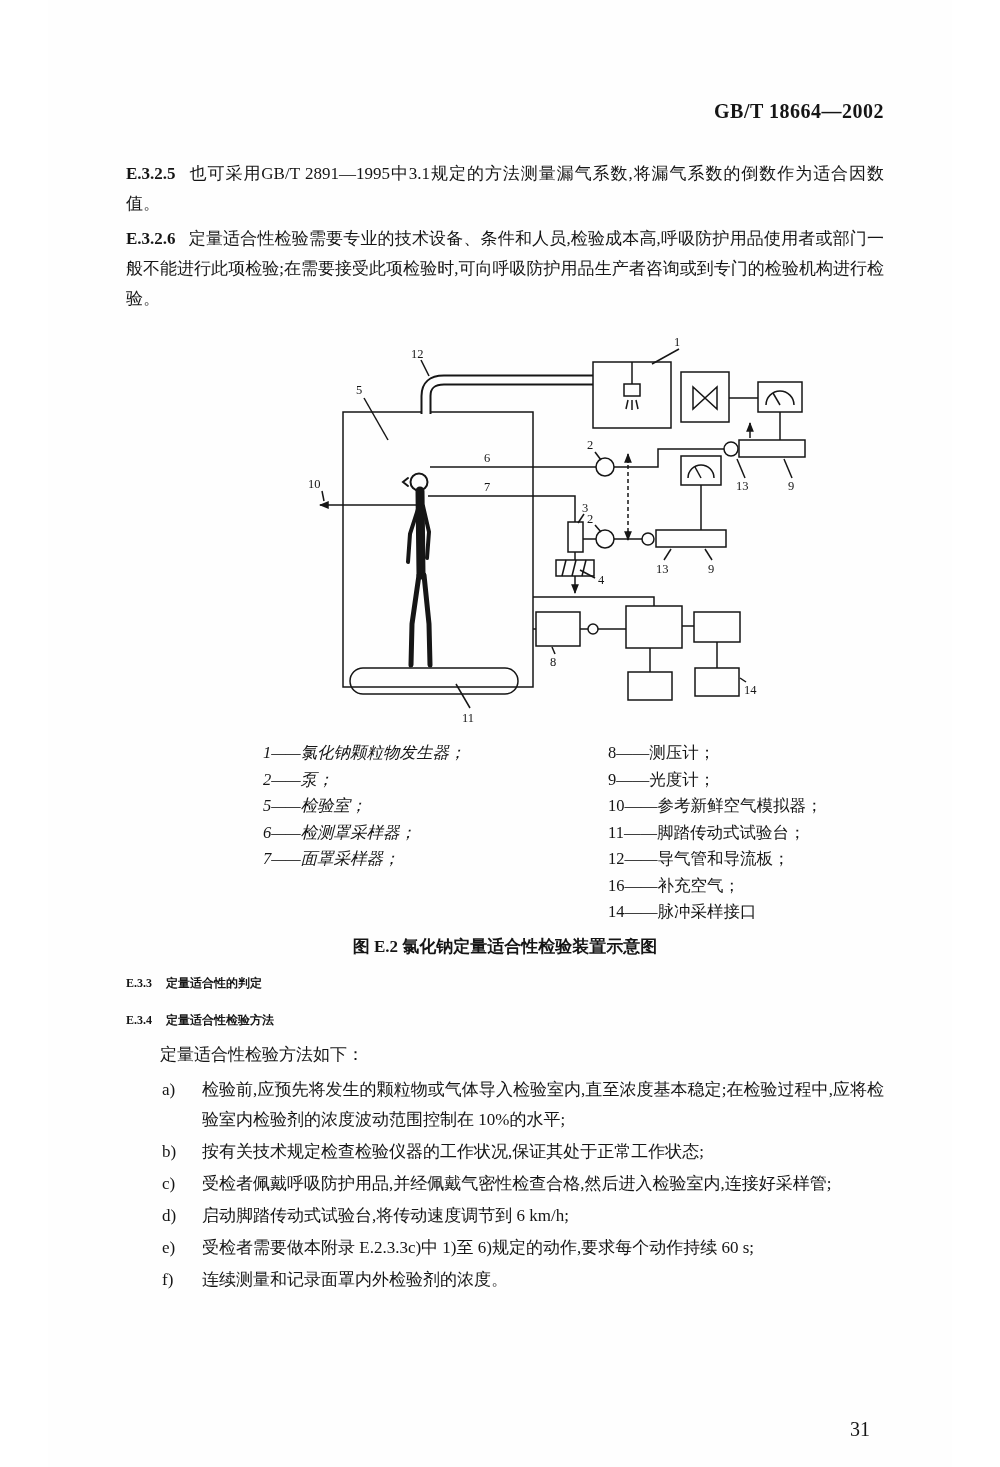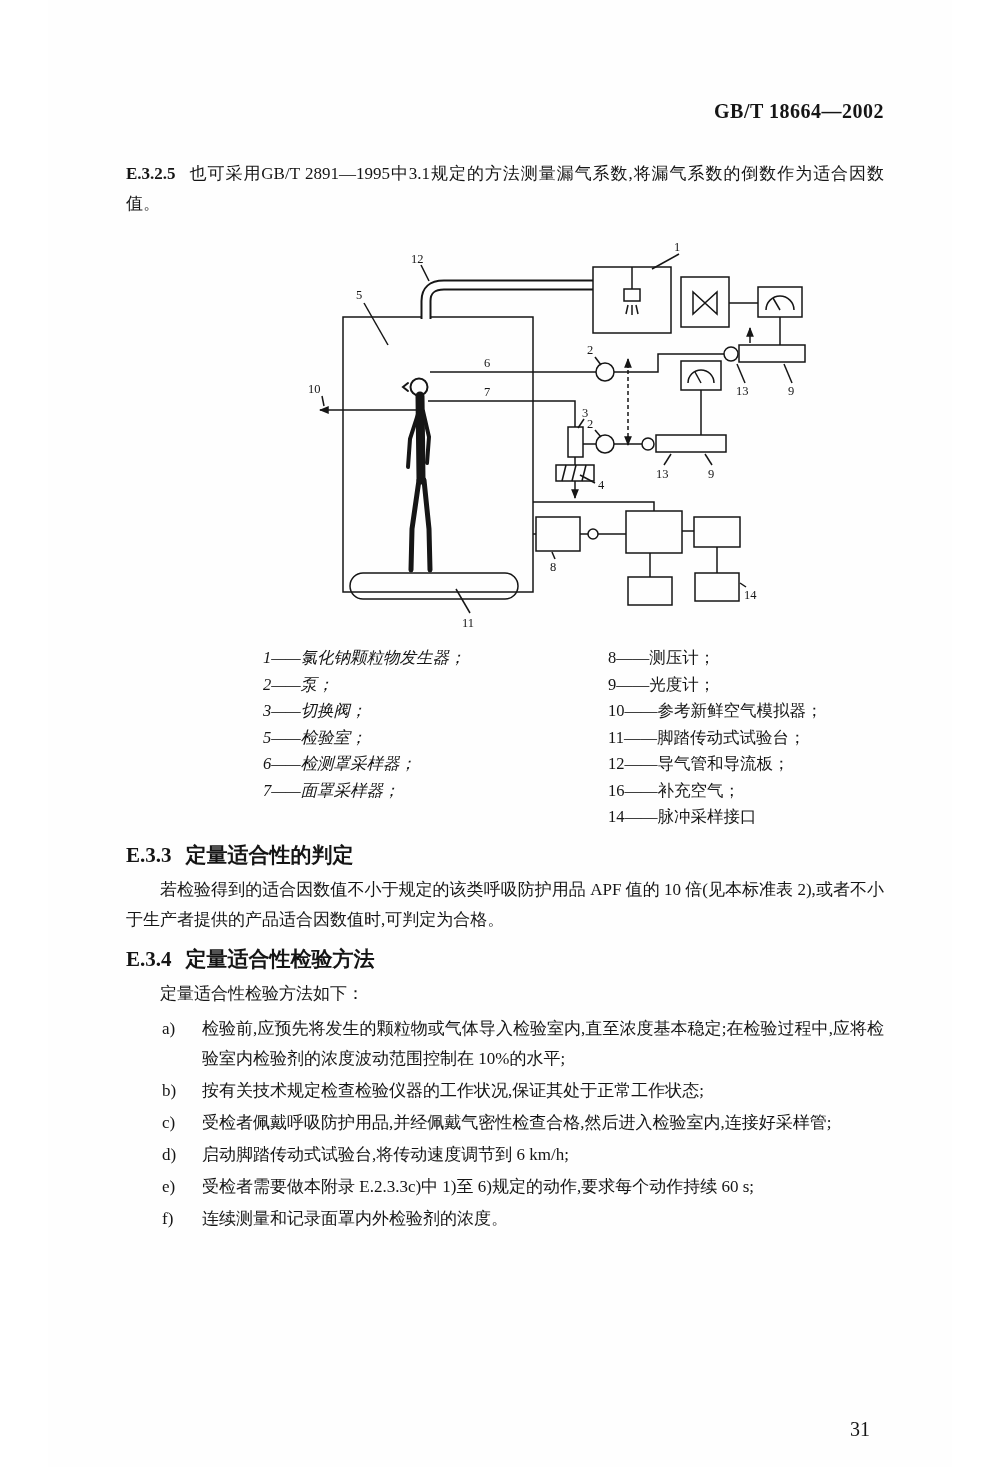--- a/index.html
+++ b/index.html
@@ -7,21 +7,21 @@
   body { font-family:"Liberation Serif","DejaVu Serif",serif; color:#151515; }
   .page { position:relative; width:904px; height:1467px; background:#fefefe; margin:0 auto; overflow:hidden; }
   .content { position:absolute; left:78px; right:68px; top:100px; }
 
   .doc-header { text-align:right; font-weight:bold; font-size:20px; letter-spacing:0.5px; margin-bottom:36px; }
 
   .para { font-size:17px; line-height:30px; text-align:justify; margin-bottom:5px; }
   .plabel { font-weight:bold; margin-right:13px; white-space:nowrap; }
   .para.indent { text-indent:2em; }
 
-  .sec-heading { font-size:21px; font-weight:bold; line-height:26px; margin-top:11px; margin-bottom:7px;font-family:Liberation Serif, serif; }
+  .sec-heading { font-size:12px; font-weight:bold; line-height:26px; margin-top:11px; margin-bottom:7px;font-family:Liberation Serif, serif; }
   .sec-title { margin-left:14px; }
 
   .figure-block { margin-top:18px; }
   .diagram-wrap { padding-left:172px; }
   svg.diagram { display:block; }
 
   .legend { display:flex; margin-left:137px; margin-top:10px; font-size:16.5px; line-height:26.5px; }
   .legend-col:first-child { width:345px;font-style:italic; }
   .legend-item { white-space:nowrap; }
 
@@ -37,20 +37,21 @@
 </head>
 <body>
 
 <div class="page">
   <div class="content">
 
     <div class="doc-header">GB/T 18664—2002</div>
 
     <p class="para"><span class="plabel">E.3.2.5</span><span>也可采用GB/T 2891—1995中3.1规定的方法测量漏气系数,将漏气系数的倒数作为适合因数值。</span></p>
 
+    <p class="para"><span class="plabel">E.3.2.6</span><span>定量适合性检验需要专业的技术设备、条件和人员,检验成本高,呼吸防护用品使用者或部门一般不能进行此项检验;在需要接受此项检验时,可向呼吸防护用品生产者咨询或到专门的检验机构进行检验。</span></p>
 
     <div class="figure-block">
       <div class="diagram-wrap">
         <svg class="diagram" width="520" height="398" viewBox="0 0 520 398">
           <defs>
             <marker id="ah" viewBox="0 0 10 10" refX="9" refY="5" markerWidth="6.5" markerHeight="6.5" orient="auto-start-reverse">
               <path d="M0,1 L10,5 L0,9 z" fill="#161616"></path>
             </marker>
           </defs>
           <g stroke="#161616" fill="none" stroke-width="1.5">
@@ -196,40 +197,39 @@
             <text x="446" y="362">14</text>
             <text x="164" y="390">11</text>
           </g>
         </svg>
       </div>
 
       <div class="legend">
         <div class="legend-col">
           <div class="legend-item">1——氯化钠颗粒物发生器；</div>
           <div class="legend-item">2——泵；</div>
-          <div class="legend-item">3——切换阀；</div>
           <div class="legend-item">5——检验室；</div>
           <div class="legend-item">6——检测罩采样器；</div>
           <div class="legend-item">7——面罩采样器；</div>
         </div>
         <div class="legend-col">
           <div class="legend-item">8——测压计；</div>
           <div class="legend-item">9——光度计；</div>
           <div class="legend-item">10——参考新鲜空气模拟器；</div>
           <div class="legend-item">11——脚踏传动式试验台；</div>
           <div class="legend-item">12——导气管和导流板；</div>
           <div class="legend-item">16——补充空气；</div>
           <div class="legend-item">14——脉冲采样接口</div>
         </div>
       </div>
 
+      <div class="figure-caption">图 E.2  氯化钠定量适合性检验装置示意图</div>
     </div>
 
     <div class="sec-heading"><span>E.3.3</span><span class="sec-title">定量适合性的判定</span></div>
-    <p class="para indent">若检验得到的适合因数值不小于规定的该类呼吸防护用品 APF 值的 10 倍(见本标准表 2),或者不小于生产者提供的产品适合因数值时,可判定为合格。</p>
 
     <div class="sec-heading"><span>E.3.4</span><span class="sec-title">定量适合性检验方法</span></div>
     <p class="para indent">定量适合性检验方法如下：</p>
 
     <div class="items">
       <div class="item">
           <span class="item-label">a)</span>
           <span class="item-text">检验前,应预先将发生的颗粒物或气体导入检验室内,直至浓度基本稳定;在检验过程中,应将检验室内检验剂的浓度波动范围控制在 10%的水平;</span>
         </div>
       <div class="item">

